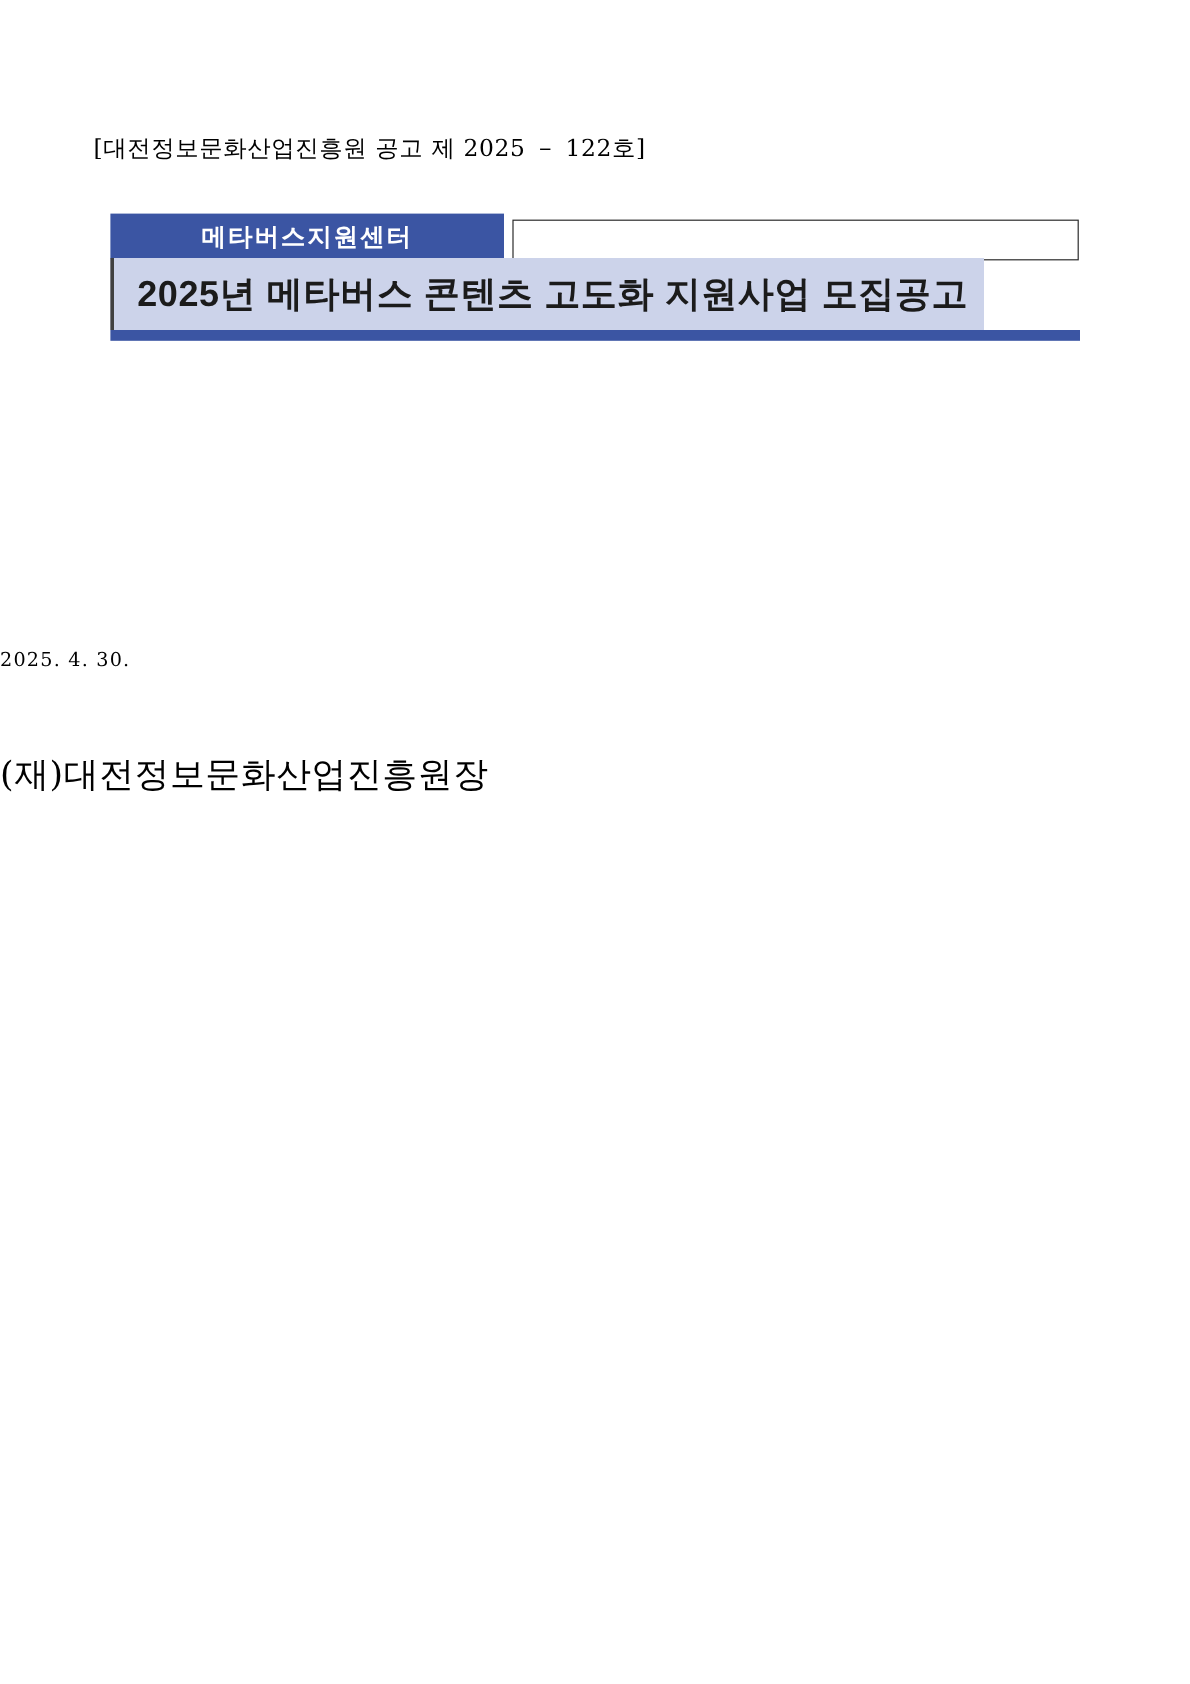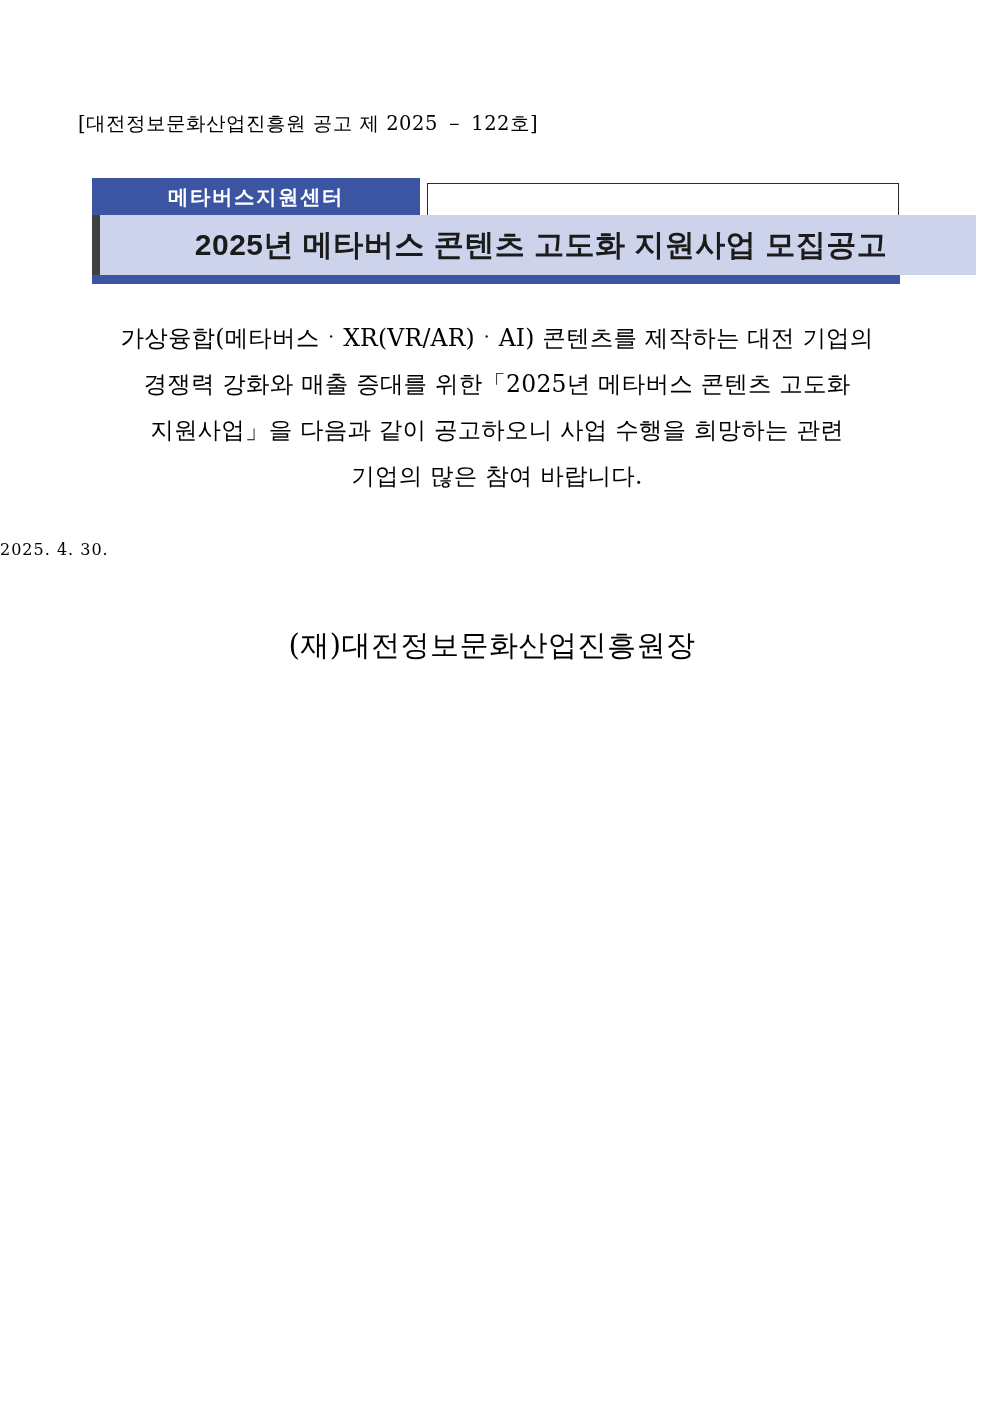--- a/index.html
+++ b/index.html
@@ -78,24 +78,24 @@
     font-size: 20.5px;
     letter-spacing: 1.5px;
     white-space: nowrap;
   }
 
   
   .title-bar {
     position: absolute;
     left: 0px;
     top: 40px;
-    width: 884px;
+    width: 728px;
     height: 60px;
     background: #ccd3ea;
-    border-left: 8px solid #404040;
+    border-left: 3px solid #404040;
     box-sizing: border-box;
     display: flex;
     align-items: center;
     justify-content: center;
   }
   .title-bar-shadow {
     position: absolute;
     left: 0px;
     top: 100px;
     width: 808px;
@@ -141,21 +141,21 @@
     font-size: 16px;
     letter-spacing: 1px;
   }
 
   
   .doc-signer {
     position: absolute;
     left: 0;
     top: 626px;
     width: 984px;
-    text-align: center;
+    text-align: left;
     font-family: "DejaVu Serif", "Liberation Serif", serif;
     font-size: 29px;
     letter-spacing: 0.5px;
   }
 </style>
 </head>
 <body>
 
 <div class="page">
 
@@ -167,24 +167,18 @@
     <div class="center-tab">
       <div class="center-tab-label">메타버스지원센터</div>
     </div>
 
     <div class="title-bar">
       <span class="title-text">2025년 메타버스 콘텐츠 고도화 지원사업 모집공고</span>
     </div>
     <div class="title-bar-shadow"></div>
   </div>
 
-  <div class="body-paragraph">
-    <span class="ln">가상융합(메타버스ㆍXR(VR/AR)ㆍAI) 콘텐츠를 제작하는 대전 기업의</span>
-    <span class="ln">경쟁력 강화와 매출 증대를 위한「2025년 메타버스 콘텐츠 고도화</span>
-    <span class="ln">지원사업」을 다음과 같이 공고하오니 사업 수행을 희망하는 관련</span>
-    <span class="ln">기업의 많은 참여 바랍니다.</span>
-  </div>
 
   <div class="doc-date">2025.  4.  30.</div>
 
   <div class="doc-signer">(재)대전정보문화산업진흥원장</div>
 
 </div>
 
 </body></html>

